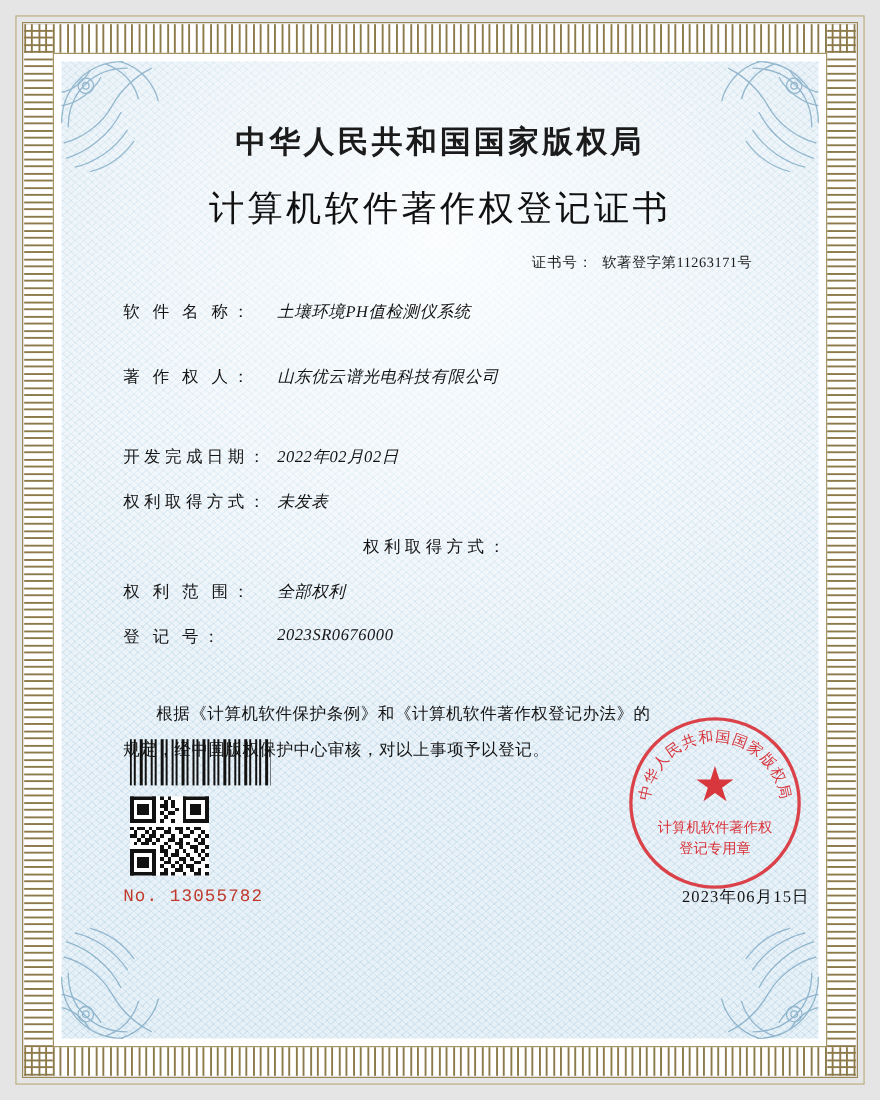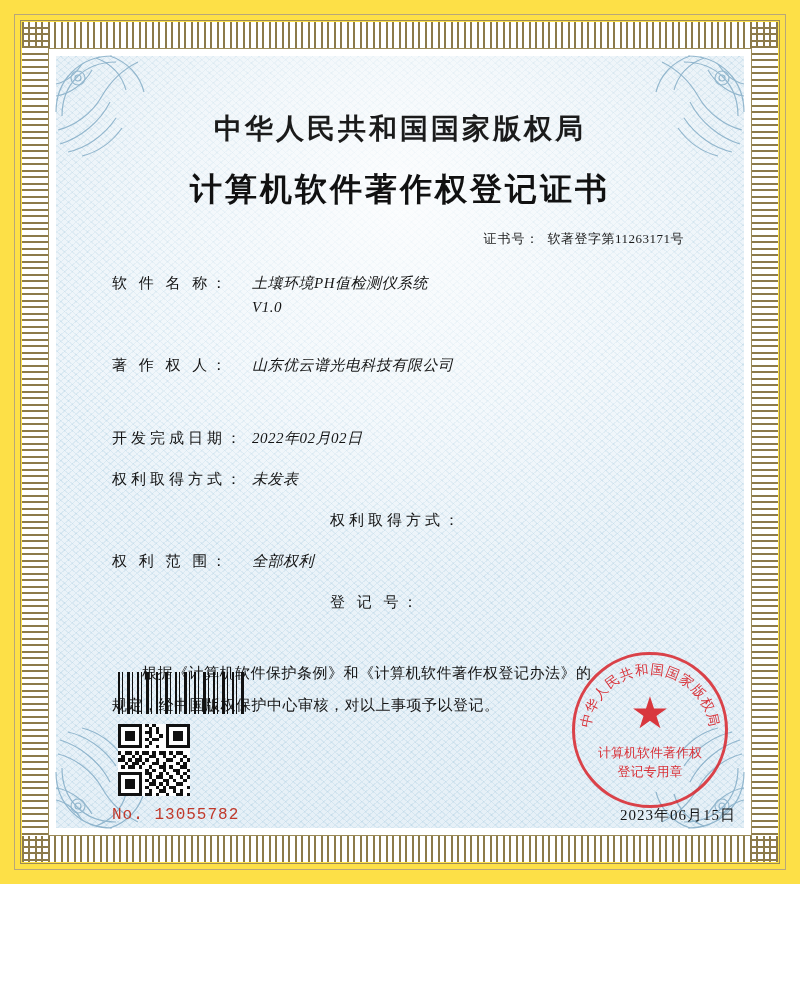--- a/index.html
+++ b/index.html
@@ -9,22 +9,22 @@
   }
   body {
     width: 800px;
     height: 1000px;
     font-family: "Liberation Serif", serif;
     overflow: hidden;
   }
   #certificate {
     position: relative;
     width: 800px;
-    height: 884px;
-    background: #fde047;
+    height: 1000px;
+    background: #e5e5e5;
     box-sizing: border-box;
   }
   
   .outer-frame {
     position: absolute;
     left: 14px;
     top: 14px;
     right: 14px;
     bottom: 14px;
     border: 1px solid #b8a77a;
@@ -129,21 +129,21 @@
     color: #1b1b1b;
     font-weight: bold;
     font-family: "DejaVu Serif", "Liberation Serif", serif;
     margin-top: 10px;
   }
   .title-sub {
     text-align: center;
     font-size: 32px;
     letter-spacing: 3px;
     color: #111111;
-    font-weight: bold;
+    font-weight: normal;
     font-family: "DejaVu Serif", "Liberation Serif", serif;
     margin-top: 20px;
   }
   .cert-no {
     text-align: right;
     font-size: 13px;
     color: #1b1b1b;
     margin-top: 18px;
     padding-right: 4px;
     letter-spacing: 0.5px;
@@ -366,21 +366,20 @@
     <div class="title-sub">计算机软件著作权登记证书</div>
 
     <div class="cert-no">
       <span class="label">证书号：</span><span class="value">软著登字第11263171号</span>
     </div>
 
     <div class="field" style="margin-top:26px;">
       <div class="f-label">软 件 名 称：</div>
       <div class="f-value">
         <span>土壤环境PH值检测仪系统</span>
-        <span class="second-line">V1.0</span>
       </div>
     </div>
 
     <div class="field gap-lg">
       <div class="f-label">著 作 权 人：</div>
       <div class="f-value">山东优云谱光电科技有限公司</div>
     </div>
 
     <div class="field gap-xl">
       <div class="f-label">开发完成日期：</div>
@@ -396,20 +395,21 @@
       <div class="f-label">权利取得方式：</div>
     </div>
 
     <div class="field">
       <div class="f-label">权 利 范 围：</div>
       <div class="f-value">全部权利</div>
     </div>
 
     <div class="field">
       <div class="f-label">登 记 号：</div>
+      <div class="f-value">2023SR0676000</div>
     </div>
 
     <div class="statement">
       <span class="indent">根据《计算机软件保护条例》和《计算机软件著作权登记办法》的</span>
       <span>规定，经中国版权保护中心审核，对以上事项予以登记。</span>
     </div>
 
   </div>
 
   <div class="barcode"></div>

